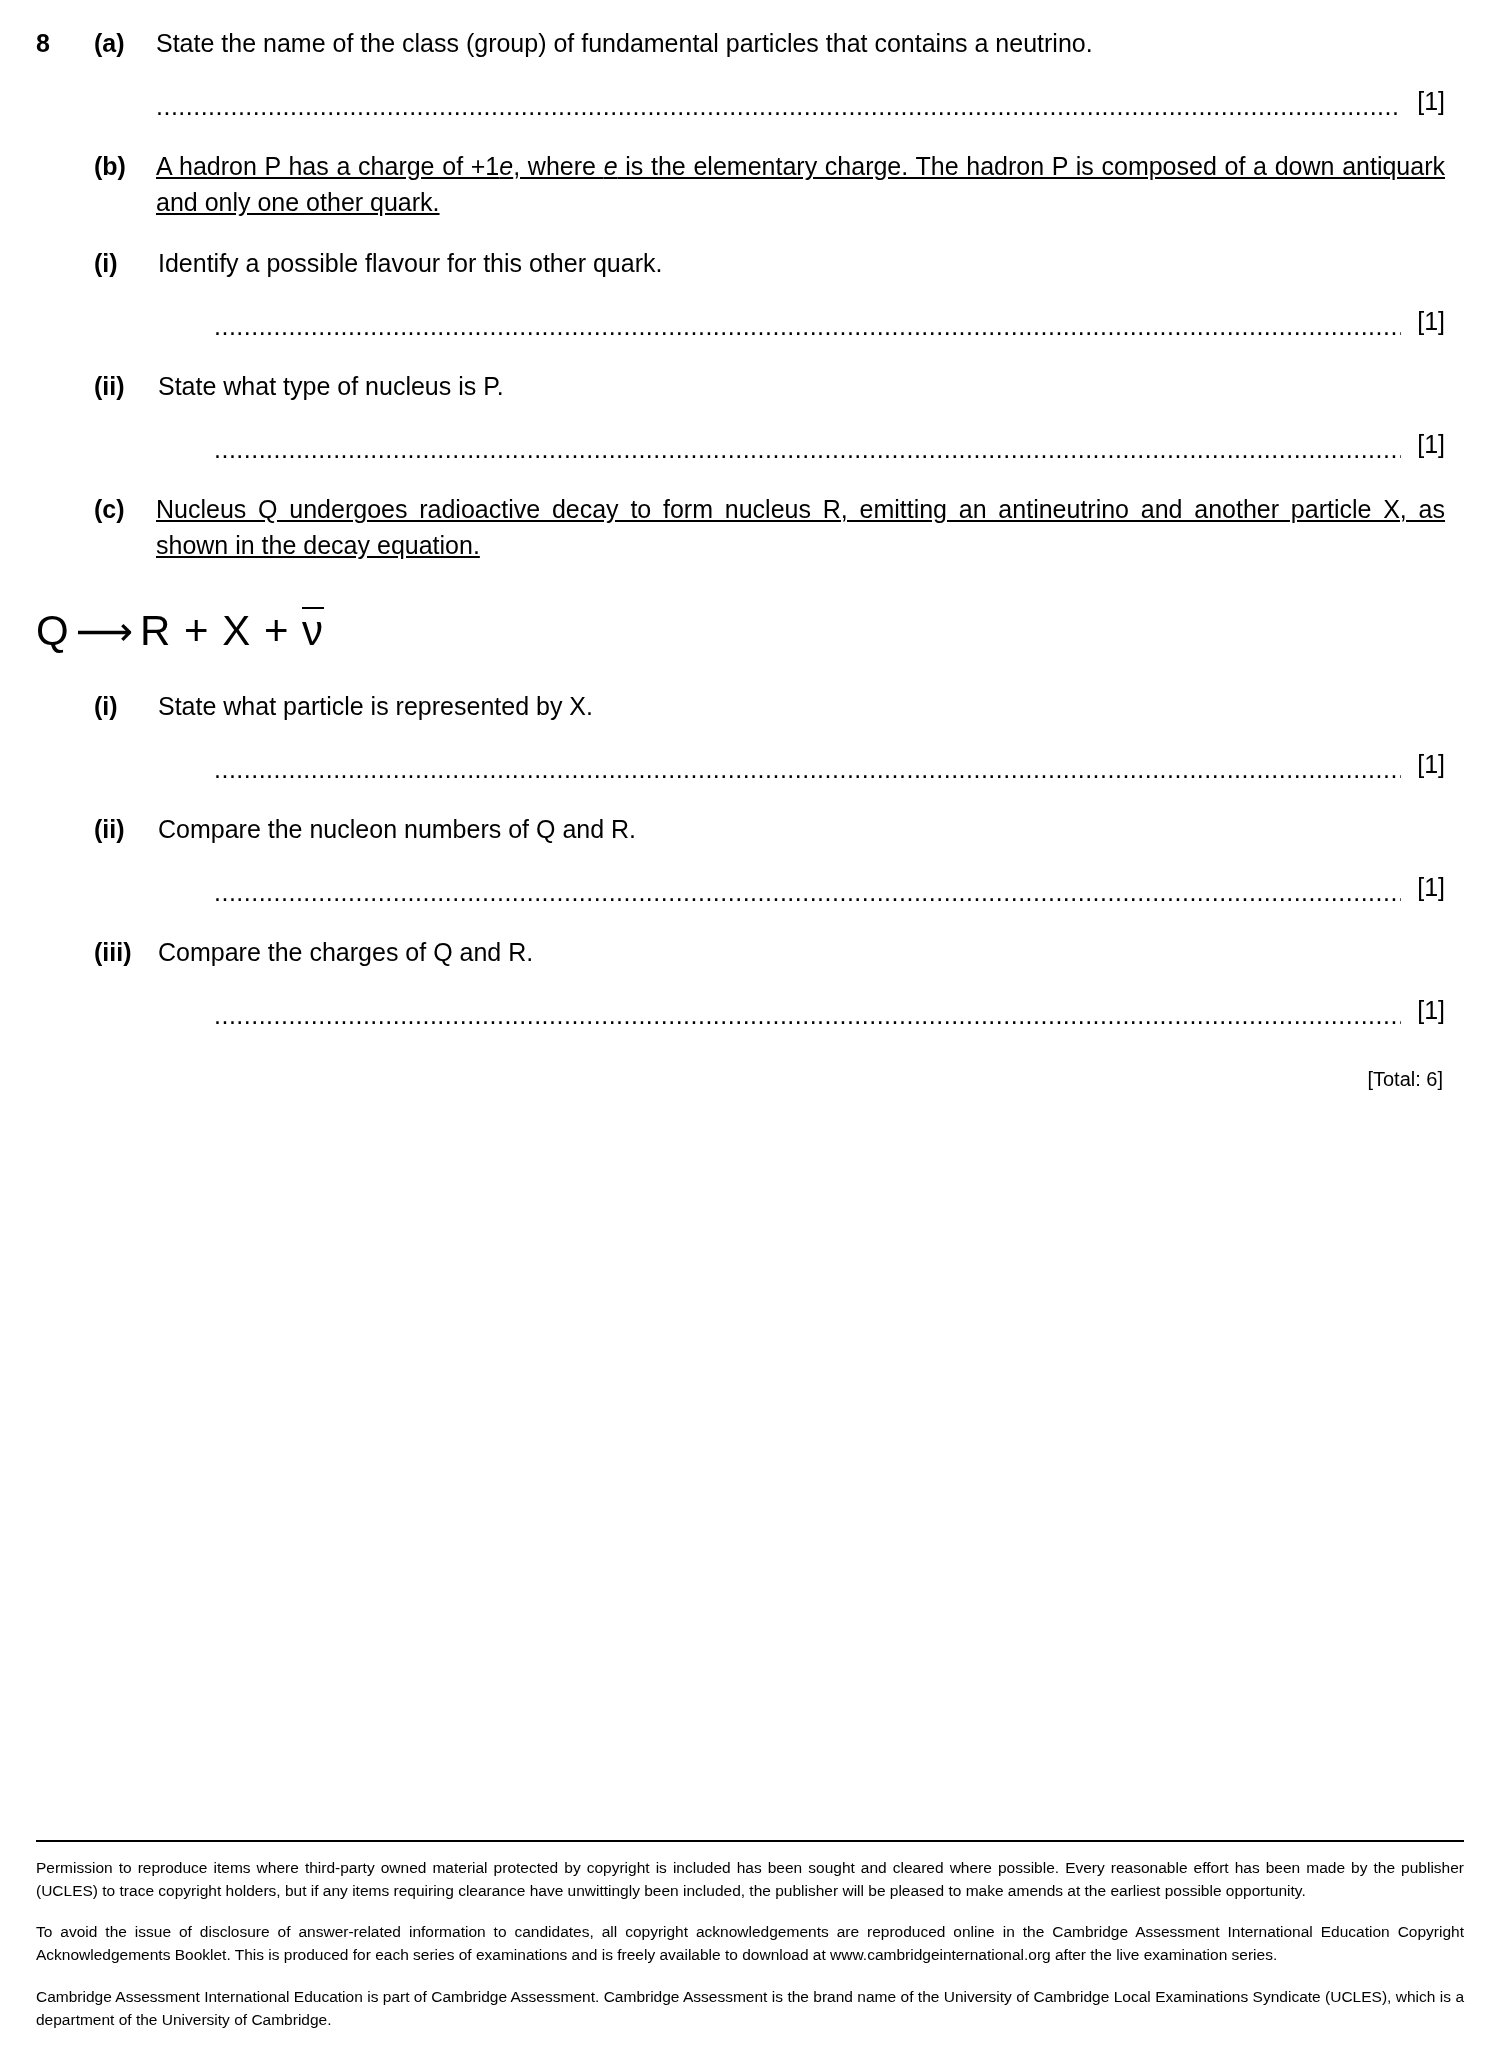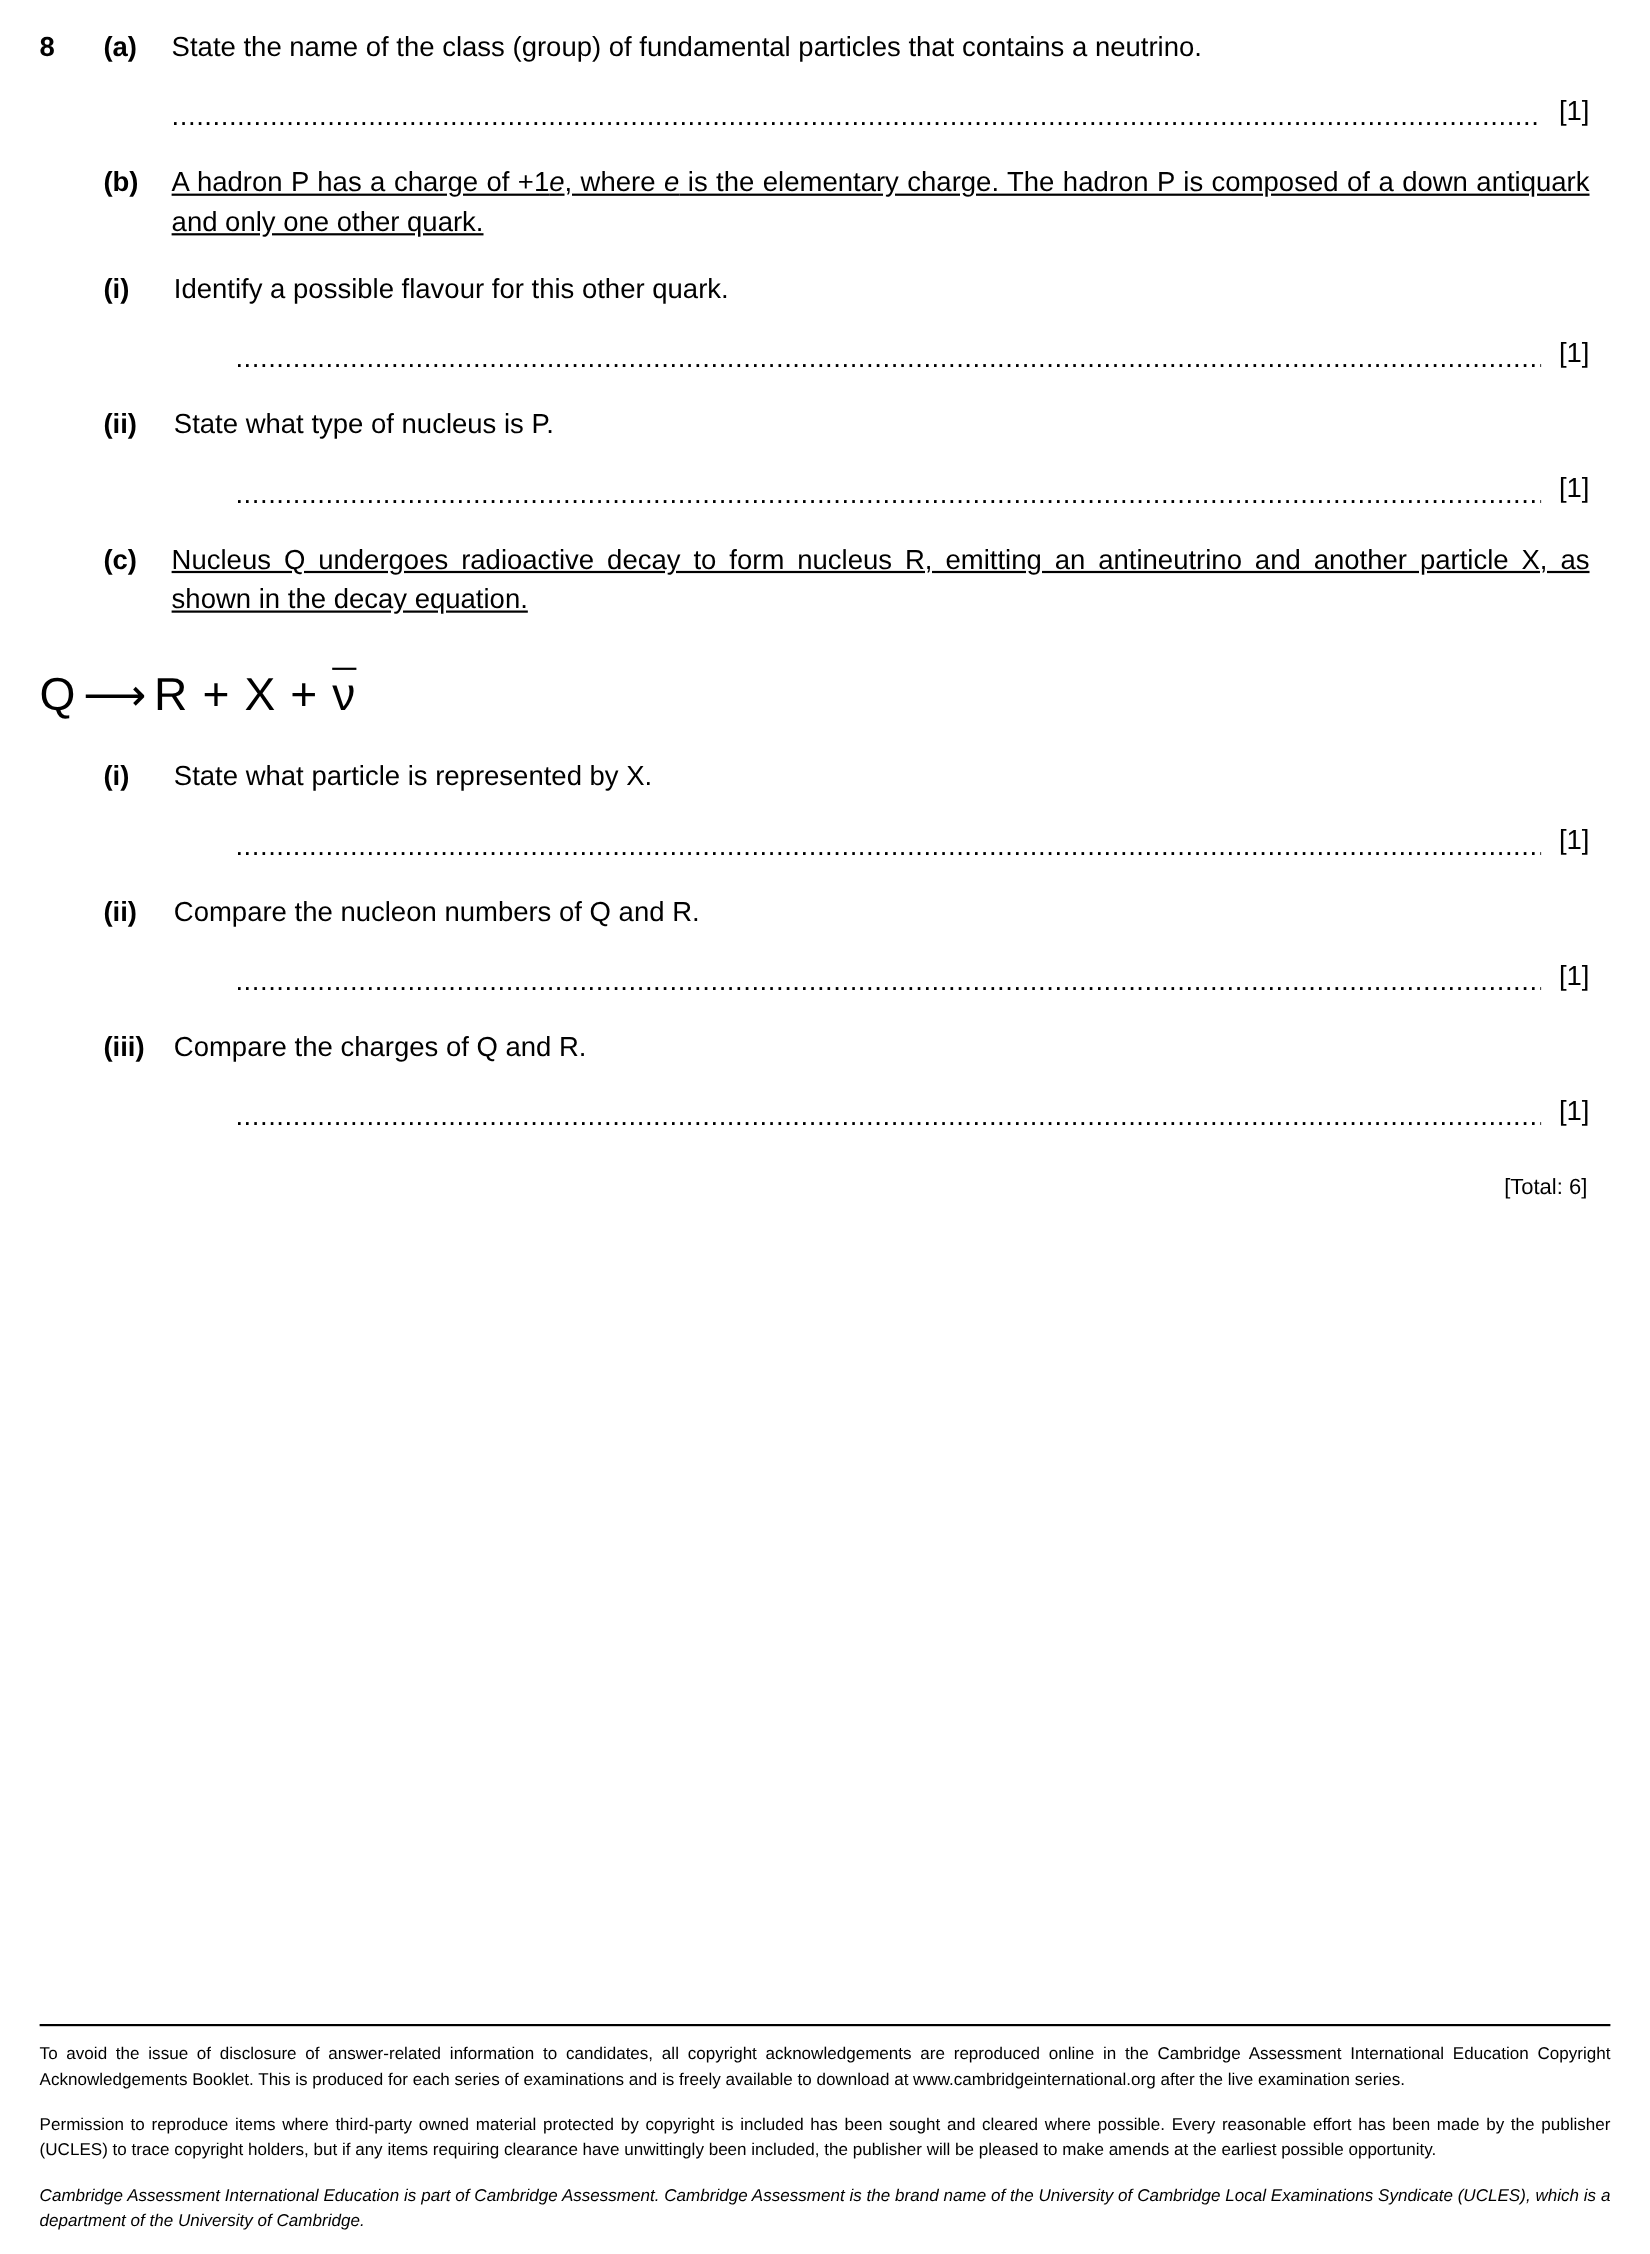--- a/index.html
+++ b/index.html
@@ -126,21 +126,21 @@
   .footer-rule {
     border-top: 2px solid #000;
     margin-bottom: 14px;
   }
   .footer p {
     font-size: 15.5px;
     line-height: 1.5;
     text-align: justify;
     margin: 0 0 18px 0;
   }
-  .footer p:last-child { margin-bottom: 0; font-style: italic; }
+  .footer p:last-child { margin-bottom: 0; }
   em { font-style: italic; }
 </style>
 </head>
 <body>
 
 <div class="page">
   <div class="content">
 
     <div class="qrow">
       <div class="qnum">8</div>
@@ -238,17 +238,17 @@
       <div class="dots">...............................................................................................................................................................................................................................................</div>
       <div class="marks">[1]</div>
     </div>
 
     <div class="total">[Total: 6]</div>
 
   </div>
 
   <div class="footer">
     <div class="footer-rule"></div>
+    <p>Permission to reproduce items where third-party owned material protected by copyright is included has been sought and cleared where possible. Every reasonable effort has been made by the publisher (UCLES) to trace copyright holders, but if any items requiring clearance have unwittingly been included, the publisher will be pleased to make amends at the earliest possible opportunity.</p>
     <p>To avoid the issue of disclosure of answer-related information to candidates, all copyright acknowledgements are reproduced online in the Cambridge Assessment International Education Copyright Acknowledgements Booklet. This is produced for each series of examinations and is freely available to download at www.cambridgeinternational.org after the live examination series.</p>
-    <p>Permission to reproduce items where third-party owned material protected by copyright is included has been sought and cleared where possible. Every reasonable effort has been made by the publisher (UCLES) to trace copyright holders, but if any items requiring clearance have unwittingly been included, the publisher will be pleased to make amends at the earliest possible opportunity.</p>
     <p>Cambridge Assessment International Education is part of Cambridge Assessment. Cambridge Assessment is the brand name of the University of Cambridge Local Examinations Syndicate (UCLES), which is a department of the University of Cambridge.</p>
   </div>
 </div>
 
 </body></html>

